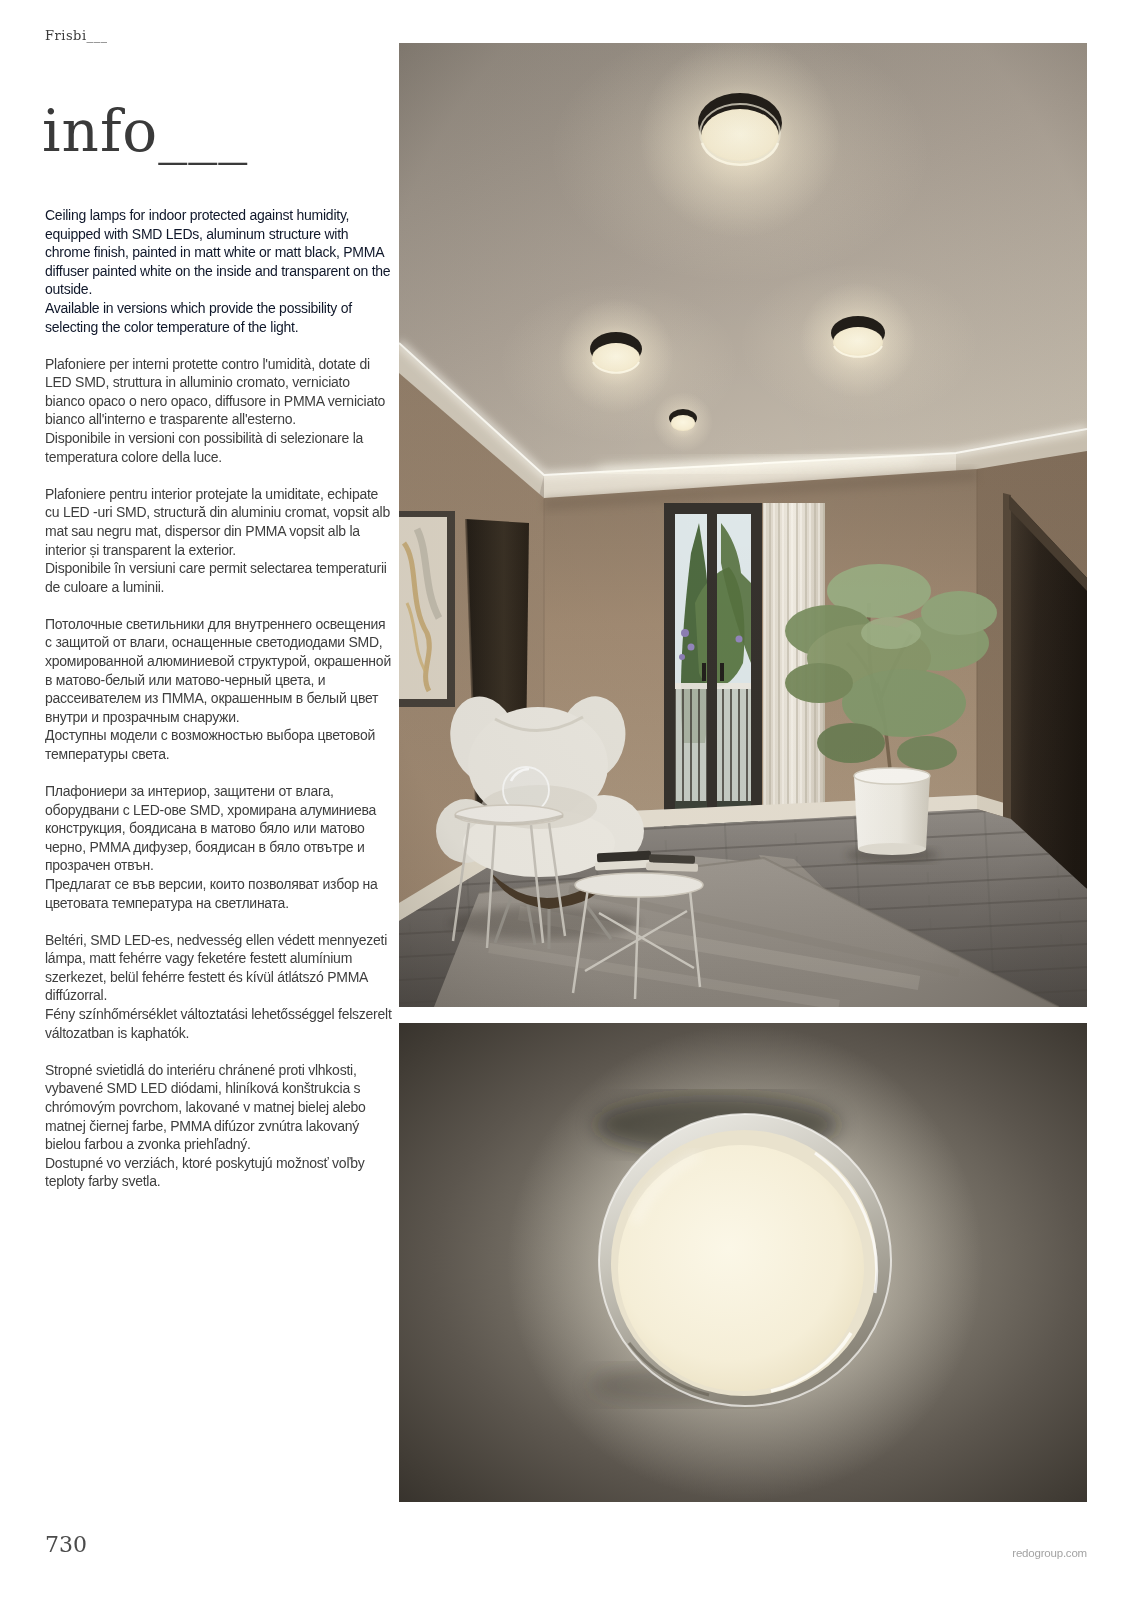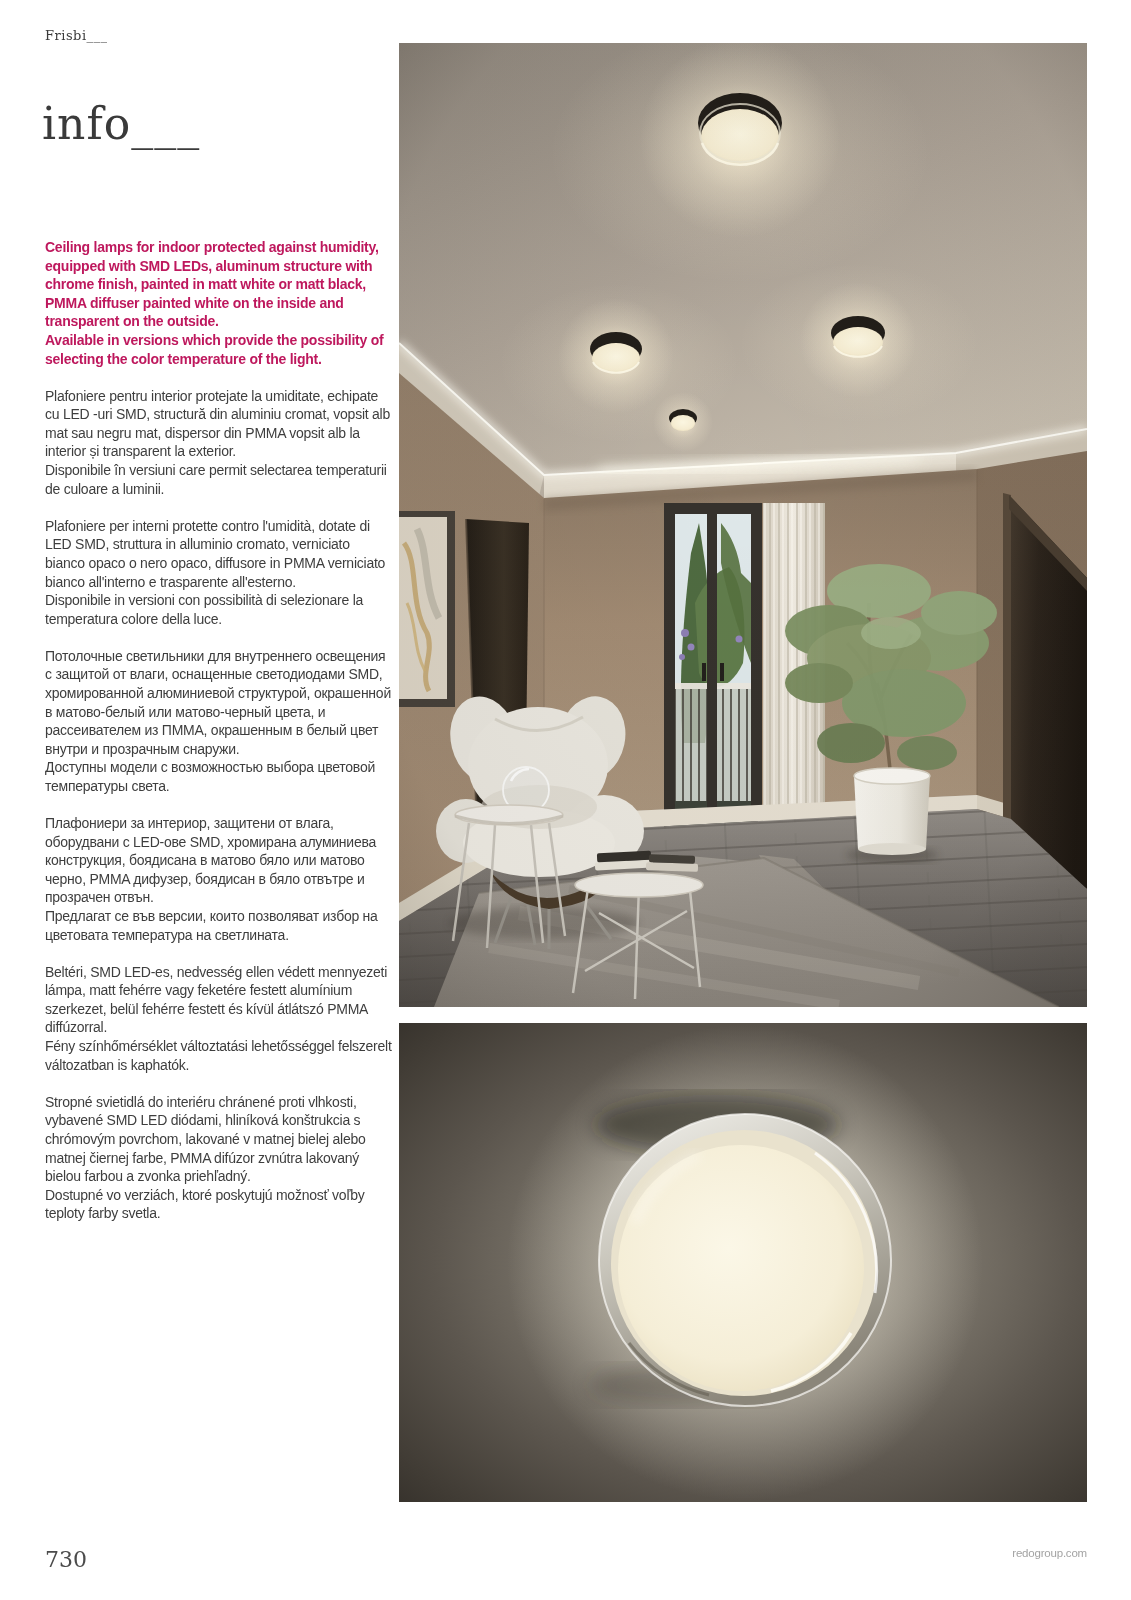--- a/index.html
+++ b/index.html
@@ -9,58 +9,58 @@
     overflow:hidden;
   }
   .brand{
     position:absolute;left:45px;top:28px;
     font-family:"DejaVu Serif","Liberation Serif",serif;
     font-size:13px;letter-spacing:.5px;color:#3a3a3a;
   }
   .info-title{
     position:absolute;left:42px;top:102px;
     font-family:"DejaVu Serif","Liberation Serif",serif;
-    font-size:44px;font-weight:400;letter-spacing:1px;color:#3a3a3a;line-height:1;
+    font-size:58px;font-weight:400;letter-spacing:1px;color:#3a3a3a;line-height:1;
   }
   .text-col{
     position:absolute;left:45px;top:206px;width:348px;
   }
   .text-col p{
     margin:0 0 18.5px 0;
     font-size:14px;line-height:18.6px;letter-spacing:-0.25px;
     color:#3e3e3e;white-space:pre-line;
   }
-  .text-col p.lead{font-weight:bold;color:#be185d;margin-top:32px;}
+  .text-col p.lead{font-weight:normal;color:#0f172a;}
   .photo{position:absolute;left:399px;overflow:hidden;background:#b2a99e;}
   .photo-top{top:43px;width:688px;height:964px;}
   .photo-bottom{top:1023px;width:688px;height:479px;background:#433e38;}
   .photo svg{display:block;}
   .page-num{
     position:absolute;left:45px;top:1532px;
     font-family:"DejaVu Serif","Liberation Serif",serif;
-    font-size:22px;color:#4b4b4b;margin-top:15px;
+    font-size:22px;color:#4b4b4b;
   }
   .site{
     position:absolute;right:44px;top:1547px;
     font-size:11.5px;color:#a3a3a3;letter-spacing:-0.2px;
   }
 </style>
 </head>
 <body>
 
 <div class="brand">Frisbi___</div>
 <div class="info-title">info___</div>
 
 <div class="text-col">
   <p class="lead">Ceiling lamps for indoor protected against humidity, equipped with SMD LEDs, aluminum structure with chrome finish, painted in matt white or matt black, PMMA diffuser painted white on the inside and transparent on the outside.
 Available in versions which provide the possibility of selecting the color temperature of the light.</p>
+  <p>Plafoniere per interni protette contro l'umidità, dotate di LED SMD, struttura in alluminio cromato, verniciato bianco opaco o nero opaco, diffusore in PMMA verniciato bianco all'interno e trasparente all'esterno.
+Disponibile in versioni con possibilità di selezionare la temperatura colore della luce.</p>
   <p>Plafoniere pentru interior protejate la umiditate, echipate cu LED -uri SMD, structură din aluminiu cromat, vopsit alb mat sau negru mat, dispersor din PMMA vopsit alb la interior și transparent la exterior.
 Disponibile în versiuni care permit selectarea temperaturii de culoare a luminii.</p>
-  <p>Plafoniere per interni protette contro l'umidità, dotate di LED SMD, struttura in alluminio cromato, verniciato bianco opaco o nero opaco, diffusore in PMMA verniciato bianco all'interno e trasparente all'esterno.
-Disponibile in versioni con possibilità di selezionare la temperatura colore della luce.</p>
   <p>Потолочные светильники для внутреннего освещения с защитой от влаги, оснащенные светодиодами SMD, хромированной алюминиевой структурой, окрашенной в матово-белый или матово-черный цвета, и рассеивателем из ПММА, окрашенным в белый цвет внутри и прозрачным снаружи.
 Доступны модели с возможностью выбора цветовой температуры света.</p>
   <p>Плафониери за интериор, защитени от влага, оборудвани с LED-ове SMD, хромирана алуминиева конструкция, боядисана в матово бяло или матово черно, PMMA дифузер, боядисан в бяло отвътре и прозрачен отвън.
 Предлагат се във версии, които позволяват избор на цветовата температура на светлината.</p>
   <p>Beltéri, SMD LED-es, nedvesség ellen védett mennyezeti lámpa, matt fehérre vagy feketére festett alumínium szerkezet, belül fehérre festett és kívül átlátszó PMMA diffúzorral.
 Fény színhőmérséklet változtatási lehetősséggel felszerelt változatban is kaphatók.</p>
   <p>Stropné svietidlá do interiéru chránené proti vlhkosti, vybavené SMD LED diódami, hliníková konštrukcia s chrómovým povrchom, lakované v matnej bielej alebo matnej čiernej farbe, PMMA difúzor zvnútra lakovaný bielou farbou a zvonka priehľadný.
 Dostupné vo verziách, ktoré poskytujú možnosť voľby teploty farby svetla.</p>
 </div>
 

